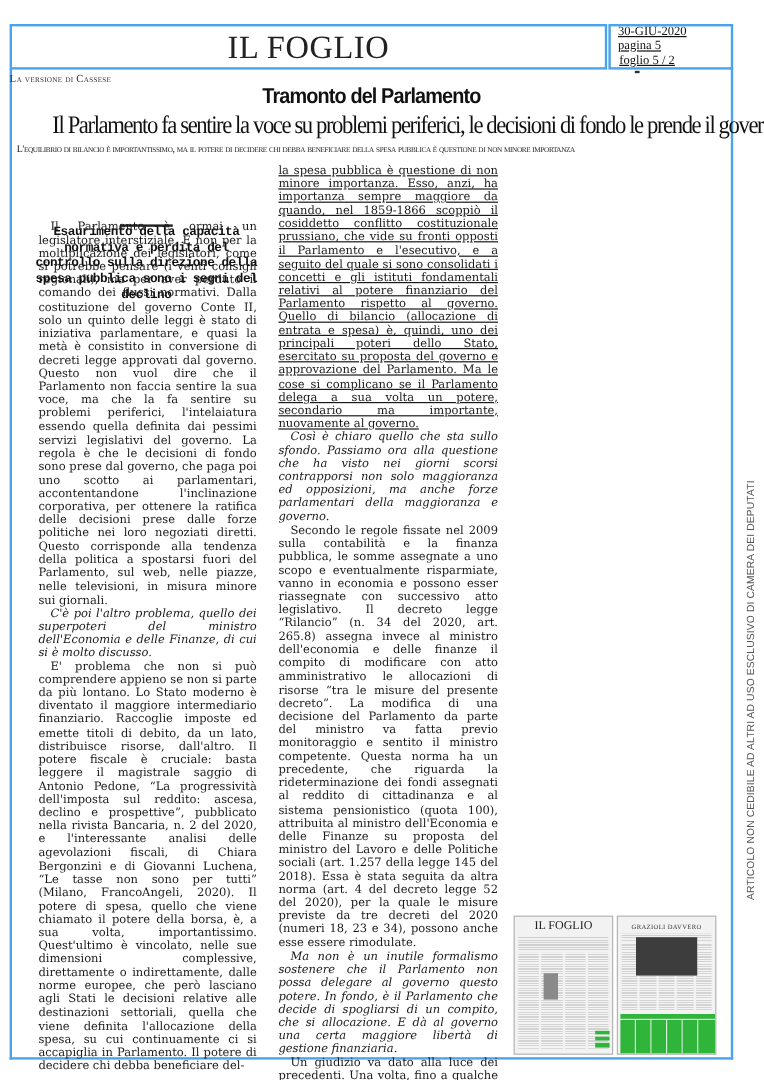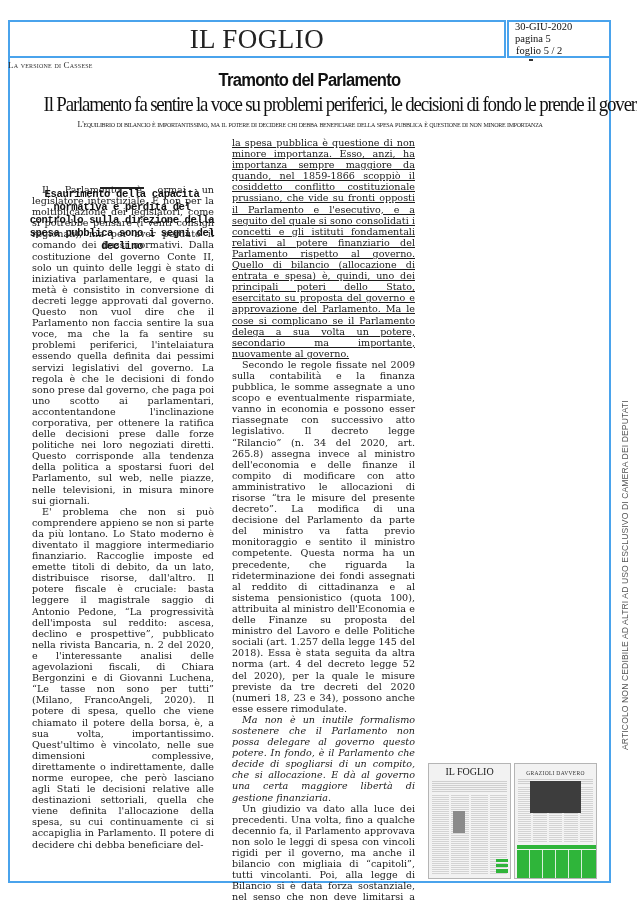--- a/index.html
+++ b/index.html
@@ -9,33 +9,33 @@
   .frame { position: absolute; border: 2px solid #4aa3ec; }
   #hdr-left { left: 8px; top: 20px; width: 498px; height: 38px; }
   #hdr-right { left: 507px; top: 20px; width: 104px; height: 38px; }
   #main-frame { left: 8px; top: 57px; width: 603px; height: 826px; border-top: none; }
 
   .masthead { position: absolute; left: 8px; top: 21px; width: 498px; height: 36px;
     text-align: center; font-family: "Liberation Serif", serif; font-size: 27px;
     line-height: 36px; letter-spacing: 0.5px; color: #222; }
   .meta { position: absolute; left: 515px; top: 21px; font-family: "Liberation Serif", serif;
     font-size: 10.5px; line-height: 12px; color: #111; }
-  .meta div { white-space: nowrap; }
+  .meta div { white-space: nowrap; text-decoration: underline; }
   .meta .f { padding-left: 1px; }
   .meta-dash { position: absolute; left: 529px; top: 59px; width: 4px; height: 2px; background: #333; }
 
   .kicker { position: absolute; left: 8px; width: 633px; top: 60px; text-align: left;
     font-family: "Liberation Serif", serif; font-size: 9px; font-variant: small-caps; color: #333; letter-spacing: 0.2px; }
   .title { position: absolute; left: 8px; width: 603px; top: 70px; text-align: center;
     font-family: "Liberation Sans", sans-serif; font-weight: bold; font-size: 18px;
     letter-spacing: -0.8px; transform: scaleX(0.92); color: #111; }
   .subtitle { position: absolute; left: 14px; width: 592px; top: 92px; text-align: center;
     font-family: "Liberation Serif", serif; font-size: 21px; letter-spacing: -1.3px;
     white-space: nowrap; color: #111; transform: scaleX(0.9); transform-origin: center; }
-  .occhiello { position: absolute; left: 14px; width: 592px; top: 120px; text-align: center;
+  .occhiello { position: absolute; left: 14px; width: 592px; top: 120px; 
     font-family: "Liberation Serif", serif; font-size: 8.3px; font-variant: small-caps;
     white-space: nowrap; letter-spacing: -0.3px; color: #222; }
 
   .col { position: absolute; font-family: "DejaVu Serif", serif; font-size: 9.6px;
     line-height: 11.1px; text-align: justify; color: #1a1a1a; hyphens: manual; }
   #col1 { left: 32px; top: 184px; width: 182px; }
   #col2 { left: 232px; top: 137px; width: 183px; }
   .col p { text-indent: 10px; }
   .col p.it { font-style: italic; }
   .col p.noind { text-indent: 0; text-decoration: underline; }
@@ -80,25 +80,27 @@
 <div class="kicker">La versione di Cassese</div>
 <div class="title">Tramonto del Parlamento</div>
 <div class="subtitle">Il Parlamento fa sentire la voce su problemi periferici, le decisioni di fondo le prende il governo</div>
 <div class="occhiello">L'equilibrio di bilancio è importantissimo, ma il potere di decidere chi debba beneficiare della spesa pubblica è questione di non minore importanza</div>
 
 <div class="deck">Esaurimento della capacità normativa e perdita del controllo sulla direzione della spesa pubblica sono i segni del declino</div>
 <div class="deck-rule"></div>
 
 <div class="col" id="col1">
   <p>Il Parlamento è ormai un legislatore interstiziale. E non per la moltiplicazione dei legislatori, come si potrebbe pensare (i venti consigli regionali), ma per aver perduto il comando dei flussi normativi. Dalla costituzione del governo Conte II, solo un quinto delle leggi è stato di iniziativa parlamentare, e quasi la metà è consistito in conversione di decreti legge approvati dal governo. Questo non vuol dire che il Parlamento non faccia sentire la sua voce, ma che la fa sentire su problemi periferici, l'intelaiatura essendo quella definita dai pessimi servizi legislativi del governo. La regola è che le decisioni di fondo sono prese dal governo, che paga poi uno scotto ai parlamentari, accontentandone l'inclinazione corporativa, per ottenere la ratifica delle decisioni prese dalle forze politiche nei loro negoziati diretti. Questo corrisponde alla tendenza della politica a spostarsi fuori del Parlamento, sul web, nelle piazze, nelle televisioni, in misura minore sui giornali.</p>
+  <p class="it">C'è poi l'altro problema, quello dei superpoteri del ministro dell'Economia e delle Finanze, di cui si è molto discusso.</p>
   <p>E' problema che non si può comprendere appieno se non si parte da più lontano. Lo Stato moderno è diventato il maggiore intermediario finanziario. Raccoglie imposte ed emette titoli di debito, da un lato, distribuisce risorse, dall'altro. Il potere fiscale è cruciale: basta leggere il magistrale saggio di Antonio Pedone, “La progressività dell'imposta sul reddito: ascesa, declino e prospettive”, pubblicato nella rivista Bancaria, n. 2 del 2020, e l'interessante analisi delle agevolazioni fiscali, di Chiara Bergonzini e di Giovanni Luchena, “Le tasse non sono per tutti” (Milano, FrancoAngeli, 2020). Il potere di spesa, quello che viene chiamato il potere della borsa, è, a sua volta, importantissimo. Quest'ultimo è vincolato, nelle sue dimensioni complessive, direttamente o indirettamente, dalle norme europee, che però lasciano agli Stati le decisioni relative alle destinazioni settoriali, quella che viene definita l'allocazione della spesa, su cui continuamente ci si accapiglia in Parlamento. Il potere di decidere chi debba beneficiare del-</p>
 </div>
 
 <div class="col" id="col2">
   <p class="noind">la spesa pubblica è questione di non minore importanza. Esso, anzi, ha importanza sempre maggiore da quando, nel 1859-1866 scoppiò il cosiddetto conflitto costituzionale prussiano, che vide su fronti opposti il Parlamento e l'esecutivo, e a seguito del quale si sono consolidati i concetti e gli istituti fondamentali relativi al potere finanziario del Parlamento rispetto al governo. Quello di bilancio (allocazione di entrata e spesa) è, quindi, uno dei principali poteri dello Stato, esercitato su proposta del governo e approvazione del Parlamento. Ma le cose si complicano se il Parlamento delega a sua volta un potere, secondario ma importante, nuovamente al governo.</p>
+  <p class="it">Così è chiaro quello che sta sullo sfondo. Passiamo ora alla questione che ha visto nei giorni scorsi contrapporsi non solo maggioranza ed opposizioni, ma anche forze parlamentari della maggioranza e governo.</p>
   <p>Secondo le regole fissate nel 2009 sulla contabilità e la finanza pubblica, le somme assegnate a uno scopo e eventualmente risparmiate, vanno in economia e possono esser riassegnate con successivo atto legislativo. Il decreto legge “Rilancio” (n. 34 del 2020, art. 265.8) assegna invece al ministro dell'economia e delle finanze il compito di modificare con atto amministrativo le allocazioni di risorse “tra le misure del presente decreto”. La modifica di una decisione del Parlamento da parte del ministro va fatta previo monitoraggio e sentito il ministro competente. Questa norma ha un precedente, che riguarda la rideterminazione dei fondi assegnati al reddito di cittadinanza e al sistema pensionistico (quota 100), attribuita al ministro dell'Economia e delle Finanze su proposta del ministro del Lavoro e delle Politiche sociali (art. 1.257 della legge 145 del 2018). Essa è stata seguita da altra norma (art. 4 del decreto legge 52 del 2020), per la quale le misure previste da tre decreti del 2020 (numeri 18, 23 e 34), possono anche esse essere rimodulate.</p>
   <p class="it">Ma non è un inutile formalismo sostenere che il Parlamento non possa delegare al governo questo potere. In fondo, è il Parlamento che decide di spogliarsi di un compito, che si allocazione. E dà al governo una certa maggiore libertà di gestione finanziaria.</p>
   <p>Un giudizio va dato alla luce dei precedenti. Una volta, fino a qualche decennio fa, il Parlamento approvava non solo le leggi di spesa con vincoli rigidi per il governo, ma anche il bilancio con migliaia di “capitoli”, tutti vincolanti. Poi, alla legge di Bilancio si è data forza sostanziale, nel senso che non deve limitarsi a recepire le destinazioni delle leggi dette di spesa e il bilancio è stato articolato in poco più di 30 “missioni” e circa 170 “programmi”; ai singoli ministri di spesa è stato consentito di allocare liberamente, con l'accordo del ministro dell'Economia e delle Finanze, le risorse all'interno dei</p>
 </div>
 
 <div class="vert">ARTICOLO NON CEDIBILE AD ALTRI AD USO ESCLUSIVO DI CAMERA DEI DEPUTATI</div>
 
 <div class="thumb" id="thumb1">
   <div class="mh">IL FOGLIO</div>
   <div class="lines" style="top:16px;height:12px;"></div>

